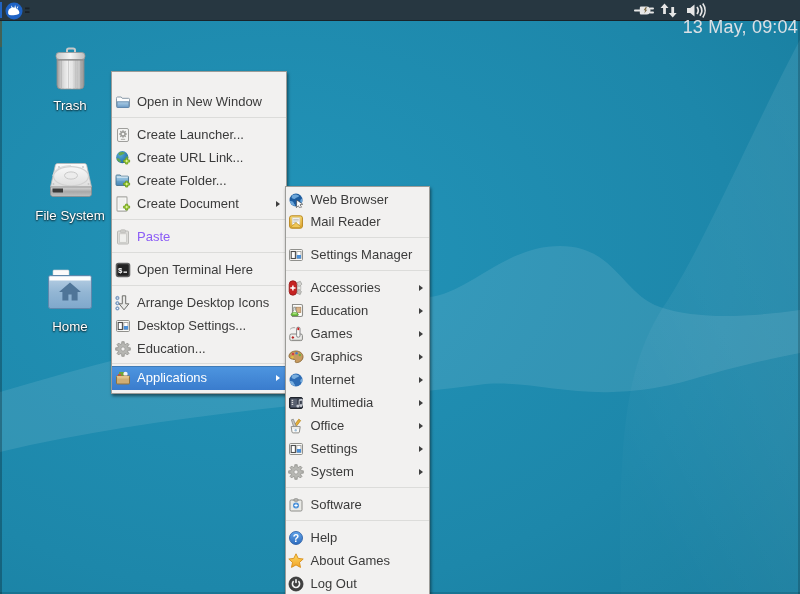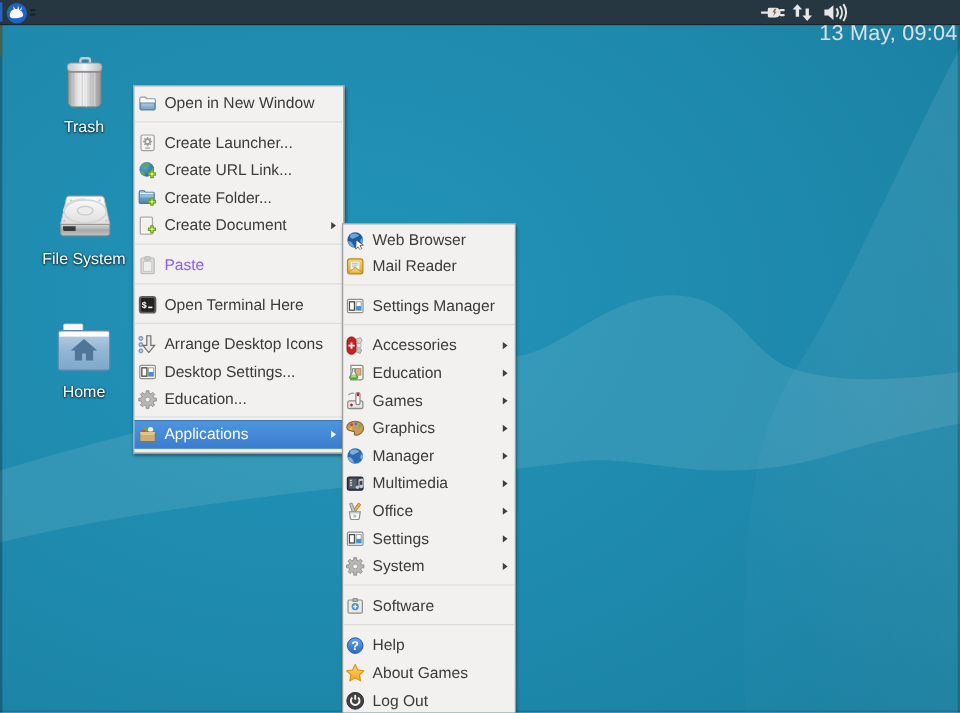--- a/index.html
+++ b/index.html
@@ -9,21 +9,21 @@
 
 #panel { position:absolute; left:0; top:0; width:800px; height:21px; background:#273741; box-shadow:inset 0 -1px 0 rgba(0,0,0,0.35); }
 #pstrip { position:absolute; left:0; top:2px; width:2px; height:16px; background:#2264c0; }
 #plogo { position:absolute; left:4.5px; top:1.5px; }
 #pgrip { position:absolute; left:25px; top:7px; }
 #ptray { position:absolute; right:86px; top:2px; }
 #pclock { filter:opacity(0.999); position:absolute; right:2px; top:17px; font-size:18px; color:#dbe0e5; letter-spacing:0.2px; }
 
 .dlabel { filter:opacity(0.999); position:absolute; left:10px; width:120px; text-align:center; font-size:13.3px; color:#ffffff; text-shadow:0 1px 2px rgba(0,0,0,0.85), 0 0 2px rgba(0,0,0,0.5); }
 
-.menu { filter:opacity(0.999); position:absolute; background:#f2f1f0; border:1px solid #9c9c98; box-shadow:1px 2px 3px rgba(0,0,0,0.5); padding:2px 0 3px; }
+.menu { filter:opacity(0.999); position:absolute; background:#f2f1f0; border:1px solid #9c9c98; box-shadow:1px 2px 3px rgba(0,0,0,0.5); padding:18px 0 3px; }
 .mi { height:23px; display:flex; align-items:center; padding:0 6px 0 3px; font-size:13px; color:#3b3b3b; position:relative; white-space:nowrap; }
 .mi svg.ic { width:16px; height:16px; margin-right:6px; flex:none; }
 .mi span { position:relative; top:-0.5px; }
 .mi.dis { color:#8b5cf6; }
 .sep { height:1px; background:#dcdcda; margin:4px 0 5px; }
 .arr { position:absolute; right:6px; top:8.5px; width:0; height:0; border-left:4.5px solid #3f3f3f; border-top:3.2px solid transparent; border-bottom:3.2px solid transparent; }
 .mi.hi { height:24px; background:linear-gradient(#4e96e0,#3a7ccd); color:#ffffff; box-shadow:inset 0 1px 0 rgba(0,0,0,0.18); }
 .mi.hi .arr { border-left-color:#fff; }
 #mainmenu { left:111px; top:71px; width:176px; }
 #submenu { left:285px; top:186px; width:145px; padding:2px 0 3px; }
@@ -377,21 +377,21 @@
           <circle cx="4.4" cy="8.2" r="1.2" fill="#e8c23a"></circle>
         </svg>
         <span>Graphics</span>
         <i class="arr"></i>
       </div>
   <div class="mi">
         <svg class="ic" viewBox="0 0 16 16">
           <circle cx="8" cy="8" r="6.5" fill="#2e6cb4"></circle>
           <path d="M4,3.4 c2.2,-1.4 5.4,-1 7.2,0.6 c-0.7,1.5 -2.6,1.3 -3.9,2.4 c-1.1,1 -2.8,0.4 -3.7,-0.7 Z M1.8,9.2 c1.5,-0.5 3.5,0.2 3.9,1.7 c0.3,1.1 1.7,1.5 1.3,2.8 c-2.6,0 -4.8,-2 -5.2,-4.5 Z M13.4,6.4 c0.9,0.9 1.3,2.4 0.9,3.7 c-1,1.5 -2.4,-0.4 -2,-1.5 c0.3,-0.9 0.5,-1.7 1.1,-2.2 Z" fill="#79aede"></path>
         </svg>
-        <span>Manager</span>
+        <span>Internet</span>
         <i class="arr"></i>
       </div>
   <div class="mi">
         <svg class="ic" viewBox="0 0 16 16">
           <rect x="1.5" y="2.5" width="13" height="11" rx="1.5" fill="#3c4250" stroke="#20242c" stroke-width="1"></rect>
           <rect x="3" y="4" width="6" height="8" rx="0.5" fill="#596070"></rect>
           <g fill="#d8d8d8">
             <rect x="3.6" y="4.8" width="1.6" height="1.2"></rect>
             <rect x="3.6" y="6.8" width="1.6" height="1.2"></rect>
             <rect x="3.6" y="8.8" width="1.6" height="1.2"></rect>

